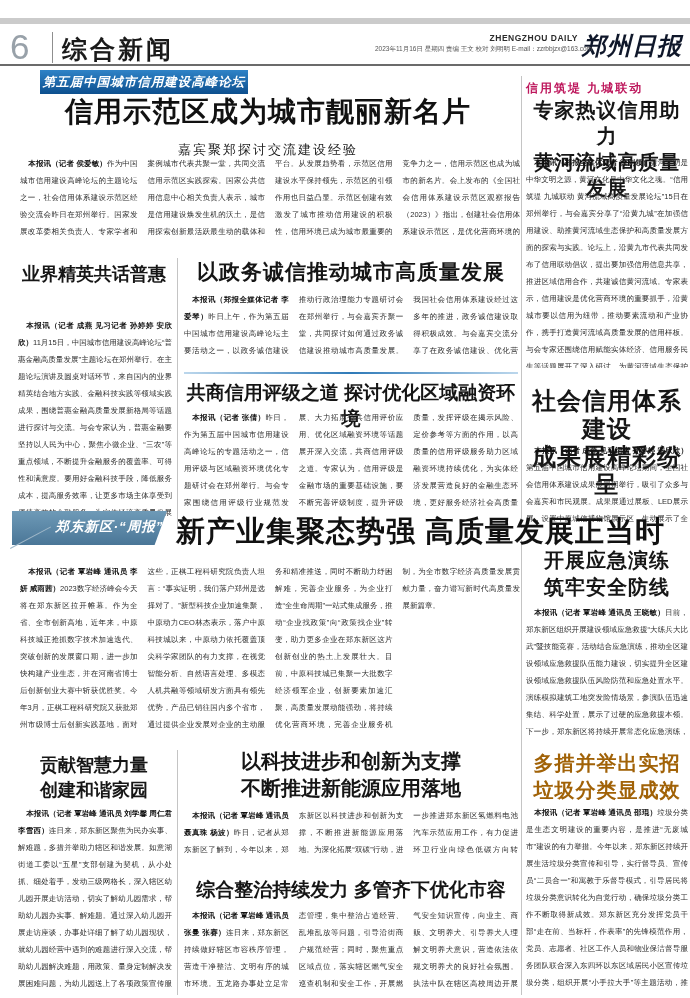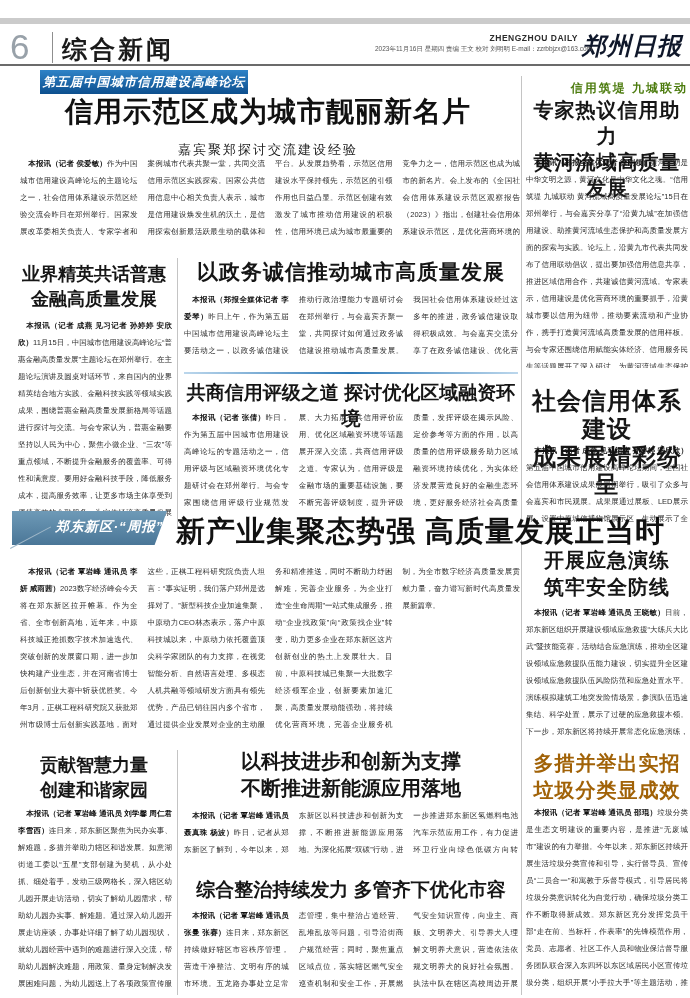--- a/index.html
+++ b/index.html
@@ -36,21 +36,21 @@
   .cols3 { column-count:3; column-gap:10px; }
 
   .lead-body { left:20px; top:155px; width:500px; height:95px; }
 
   .vrule { width:1px; background:#c4c4c4; }
   .vr-right1 { left:521px; top:76px; height:452px; }
   .vr-mid1 { left:177px; top:258px; height:268px; }
   .vr-right2 { left:521px; top:540px; height:455px; }
   .vr-mid2 { left:177px; top:750px; height:245px; }
 
-  .kicker { left:526px; top:80px; width:162px; text-align:right; font-size:12px; font-weight:700; color:#4d7c0f; letter-spacing:2px; }
+  .kicker { left:526px; top:80px; width:162px; text-align:left; font-size:12px; font-weight:700; color:#be185d; letter-spacing:2px; }
   .rt-headline { left:524px; top:97px; width:166px; text-align:center; font-size:20px; font-weight:800; color:#161616; line-height:26px; letter-spacing:1px; }
   .rt-body { left:526px; top:154px; width:162px; height:214px; }
 
   .lm-headline { left:16px; top:262px; width:156px; text-align:center; font-size:18px; font-weight:800; color:#161616; line-height:25px; }
   .lm-body { left:18px; top:317px; width:154px; height:208px; }
 
   .mida-headline { left:184px; top:258px; width:334px; text-align:center; font-size:21px; font-weight:800; color:#151515; letter-spacing:1px; }
   .mida-body { left:184px; top:291px; width:334px; height:76px; }
   .grad-div { left:184px; top:372px; width:334px; height:2px; background:linear-gradient(90deg,#bcd7ec 0%,#2f7ab8 50%,#bcd7ec 100%); }
   .midb-headline { left:184px; top:380px; width:334px; text-align:center; font-size:19px; font-weight:800; color:#151515; }
@@ -108,21 +108,20 @@
 </div>
 <p class="abs bodytext rt-body"><b>本报讯（郑报全媒体记者 徐刚领）</b><span>黄河文明是中华文明之源，黄河文化是中华文化之魂。“信用筑堤 九城联动 黄河流域高质量发展论坛”15日在郑州举行，与会嘉宾分享了“沿黄九城”在加强信用建设、助推黄河流域生态保护和高质量发展方面的探索与实践。论坛上，沿黄九市代表共同发布了信用联动倡议，提出要加强信用信息共享，推进区域信用合作，共建诚信黄河流域。专家表示，信用建设是优化营商环境的重要抓手，沿黄城市要以信用为纽带，推动要素流动和产业协作，携手打造黄河流域高质量发展的信用样板。与会专家还围绕信用赋能实体经济、信用服务民生等话题展开了深入研讨，为黄河流域生态保护和高质量发展建言献策，贡献智慧力量，推动九城联动走深走实，共绘黄河流域协同发展新画卷。</span></p>
 
 <div class="abs vrule vr-right1"></div>
 <div class="abs vrule vr-mid1"></div>
 <div class="abs vrule vr-right2"></div>
 <div class="abs vrule vr-mid2"></div>
 
 <div class="abs lm-headline">
   <div>业界精英共话普惠</div>
-  <div>金融高质量发展</div>
 </div>
 <p class="abs bodytext lm-body"><b>本报讯（记者 成燕 见习记者 孙婷婷 安欣欣）</b><span>11月15日，中国城市信用建设高峰论坛“普惠金融高质量发展”主题论坛在郑州举行。在主题论坛演讲及圆桌对话环节，来自国内的业界精英结合地方实践、金融科技实践等领域实践成果，围绕普惠金融高质量发展新格局等话题进行探讨与交流。与会专家认为，普惠金融要坚持以人民为中心，聚焦小微企业、“三农”等重点领域，不断提升金融服务的覆盖率、可得性和满意度。要用好金融科技手段，降低服务成本，提高服务效率，让更多市场主体享受到便捷高效的金融服务，为实体经济高质量发展注入金融活水，以信用体系建设助推普惠金融行稳致远。</span></p>
 
 <div class="abs mida-headline">以政务诚信推动城市高质量发展</div>
 <p class="abs bodytext cols3 mida-body"><b>本报讯（郑报全媒体记者 李爱琴）</b><span>昨日上午，作为第五届中国城市信用建设高峰论坛主要活动之一，以政务诚信建设推动行政治理能力专题研讨会在郑州举行，与会嘉宾齐聚一堂，共同探讨如何通过政务诚信建设推动城市高质量发展。我国社会信用体系建设经过这多年的推进，政务诚信建设取得积极成效。与会嘉宾交流分享了在政务诚信建设、优化营商环境等方面的有益探索和有效做法，研讨会还发布了《河南省政务诚信评价报告》，为进一步提升政务诚信建设水平提供了重要参考。</span></p>
 
 <div class="abs grad-div"></div>
 
 <div class="abs midb-headline">共商信用评级之道  探讨优化区域融资环境</div>
 <p class="abs bodytext cols3 midb-body"><b>本报讯（记者 张倩）</b><span>昨日，作为第五届中国城市信用建设高峰论坛的专题活动之一，信用评级与区域融资环境优化专题研讨会在郑州举行。与会专家围绕信用评级行业规范发展、大力拓展公共信用评价应用、优化区域融资环境等话题展开深入交流，共商信用评级之道。专家认为，信用评级是金融市场的重要基础设施，要不断完善评级制度，提升评级质量，发挥评级在揭示风险、定价参考等方面的作用，以高质量的信用评级服务助力区域融资环境持续优化，为实体经济发展营造良好的金融生态环境，更好服务经济社会高质量发展大局，让金融资源更加精准高效地流向重点领域和薄弱环节。</span></p>

